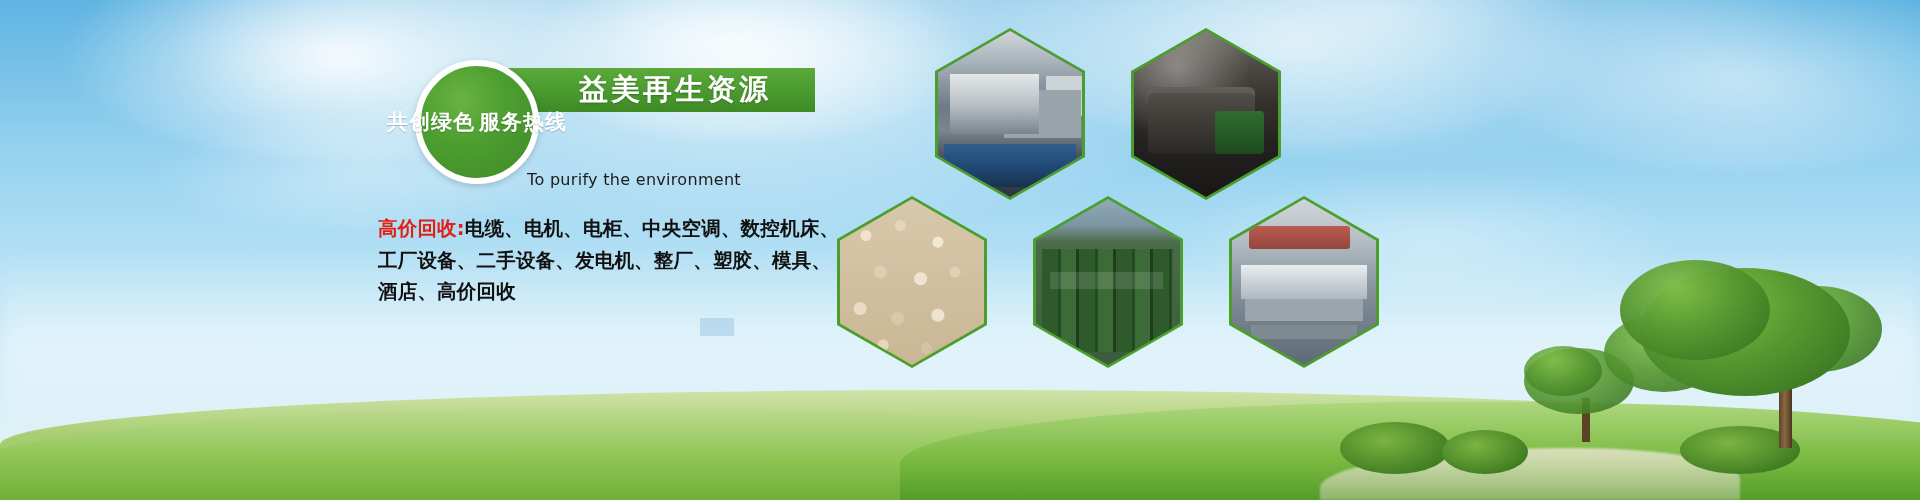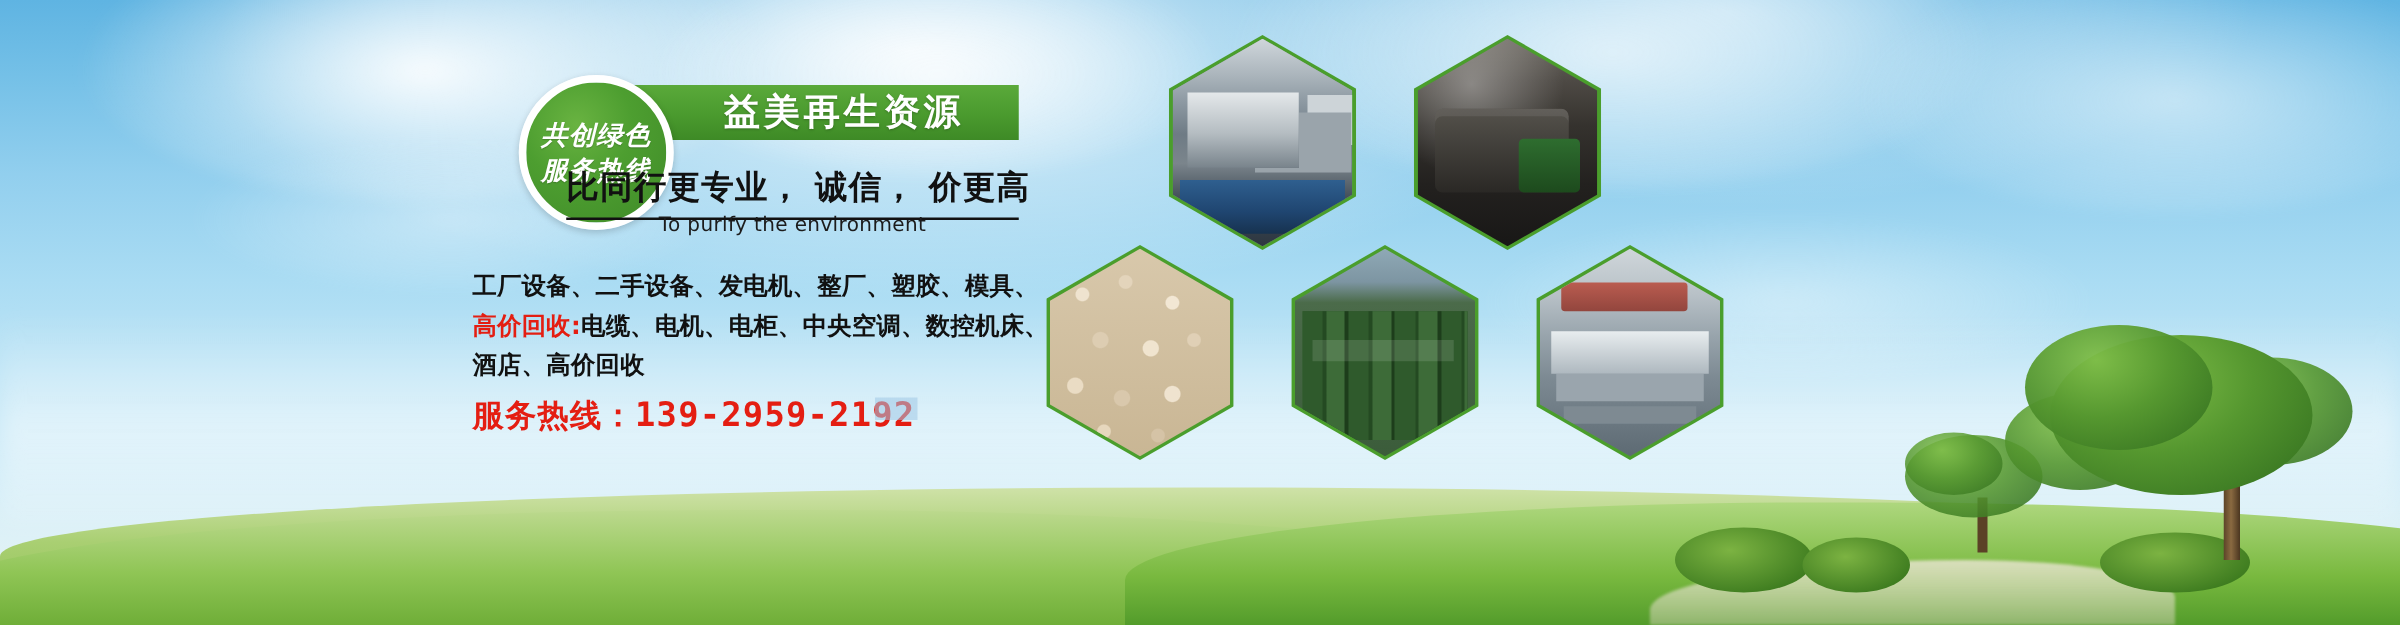--- a/index.html
+++ b/index.html
@@ -98,23 +98,22 @@
   .tc5 { right:286px; bottom:86px; width:110px; height:66px; opacity:.88;}
   .tc6 { right:318px; bottom:104px; width:78px;  height:50px; opacity:.85;}
 
   
   .badge {
     position:absolute; left:415px; top:60px; width:124px; height:124px;
     border-radius:50%;
     background:radial-gradient(circle at 36% 30%, #69b341 0%, #4d9e30 42%, #3f8a28 100%);
     border:6px solid #ffffff;
     box-shadow:0 2px 6px rgba(0,0,0,.18);
-    display:flex; flex-direction:column; align-items:center; justify-content:center;
+    display:flex; flex-direction:row; align-items:center; justify-content:center;
     gap:4px;
-    font-style:italic;
   }
   .badge span {
     color:#fff; font-size:21px; font-weight:700; letter-spacing:1px;
     line-height:1.15; white-space:nowrap;
     text-shadow:0 1px 1px rgba(0,0,0,.22);
   }
 
   .greenbar {
     position:absolute; left:455px; top:68px; width:360px; height:44px;
     background:linear-gradient(180deg,#5aa93a 0%,#4a9a2e 55%,#3e8a26 100%);
@@ -296,34 +295,30 @@
 
   <div class="greenbar">
     <div class="co">益美再生资源</div>
   </div>
 
   <div class="badge">
     <span>共创绿色</span>
     <span>服务热线</span>
   </div>
 
-  <div class="tagline">比同行更专业，  诚信，  价更高</div>
   <div class="subline">To purify the environment</div>
 
   <div class="recycle">
-    <div>工厂设备、二手设备、发电机、整厂、塑胶、模具、</div>
     <div>
       <span class="hl">高价回收:</span><span>电缆、电机、电柜、中央空调、数控机床、</span>
     </div>
+    <div>工厂设备、二手设备、发电机、整厂、塑胶、模具、</div>
     <div>酒店、高价回收</div>
   </div>
 
-  <div class="hotline">
-    <span>服务热线：</span><span class="num">139-2959-2192</span>
-  </div>
   <div class="hl-highlight"></div>
 
   <div class="hexwrap">
     <div class="hex h1">
       <div class="hex-in">
           <div class="ph-factory"></div>
         </div>
     </div>
     <div class="hex h2">
       <div class="hex-in">

